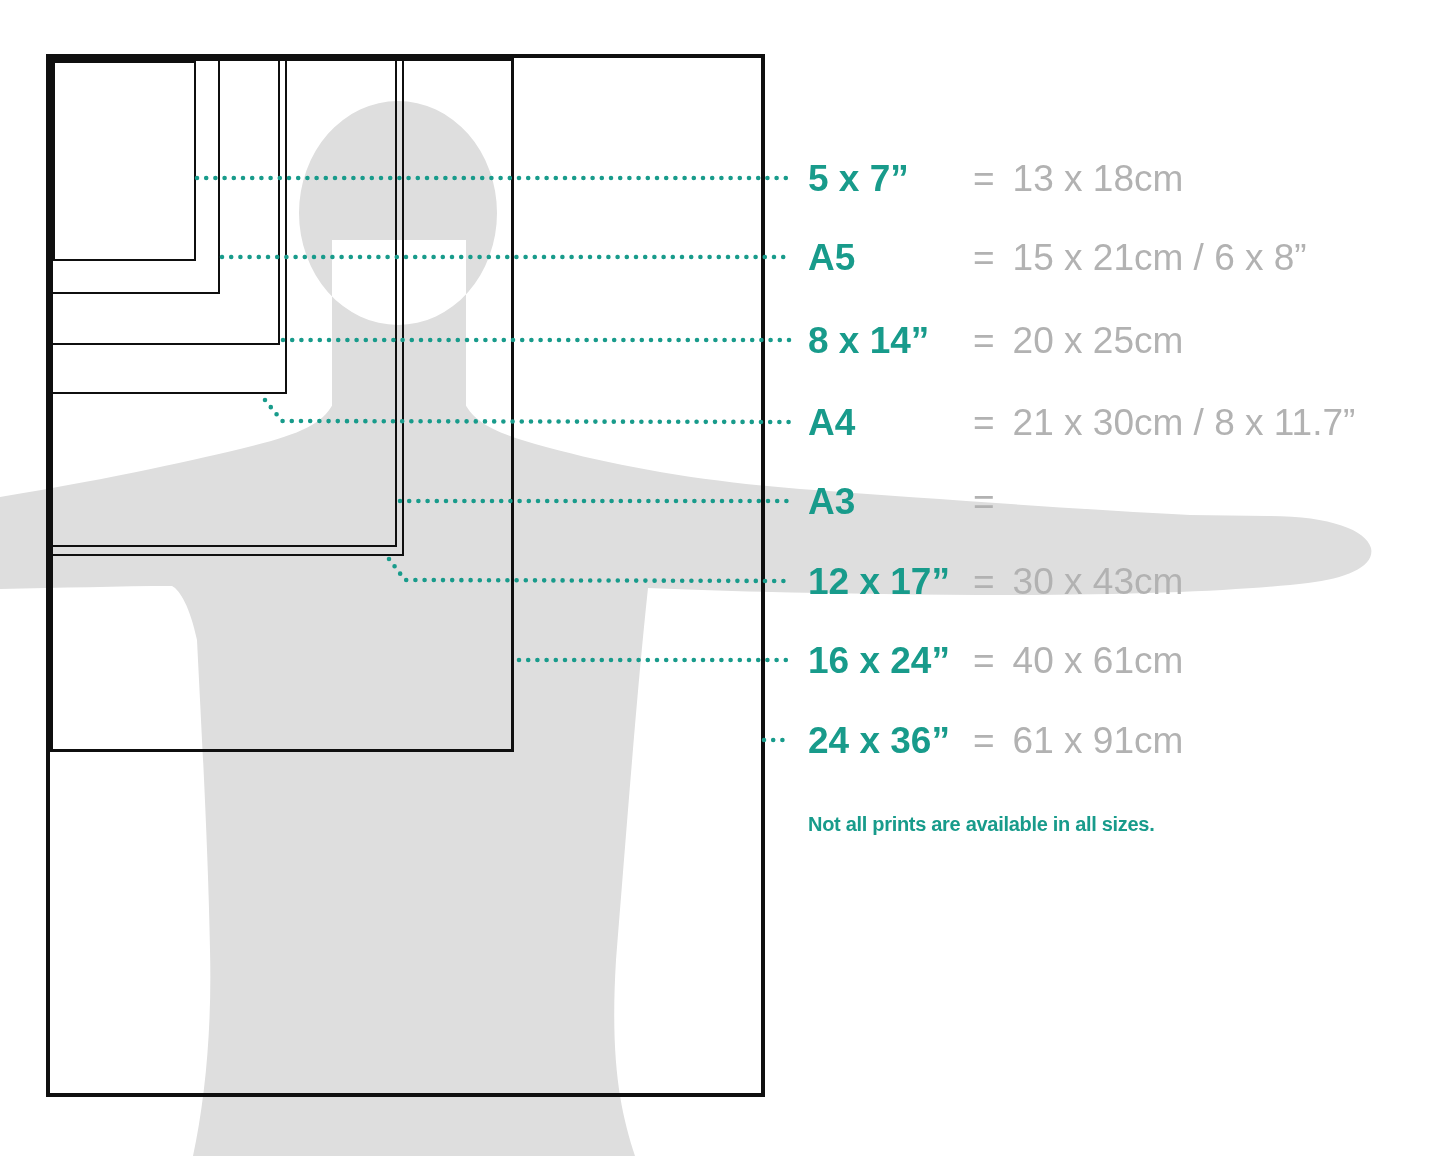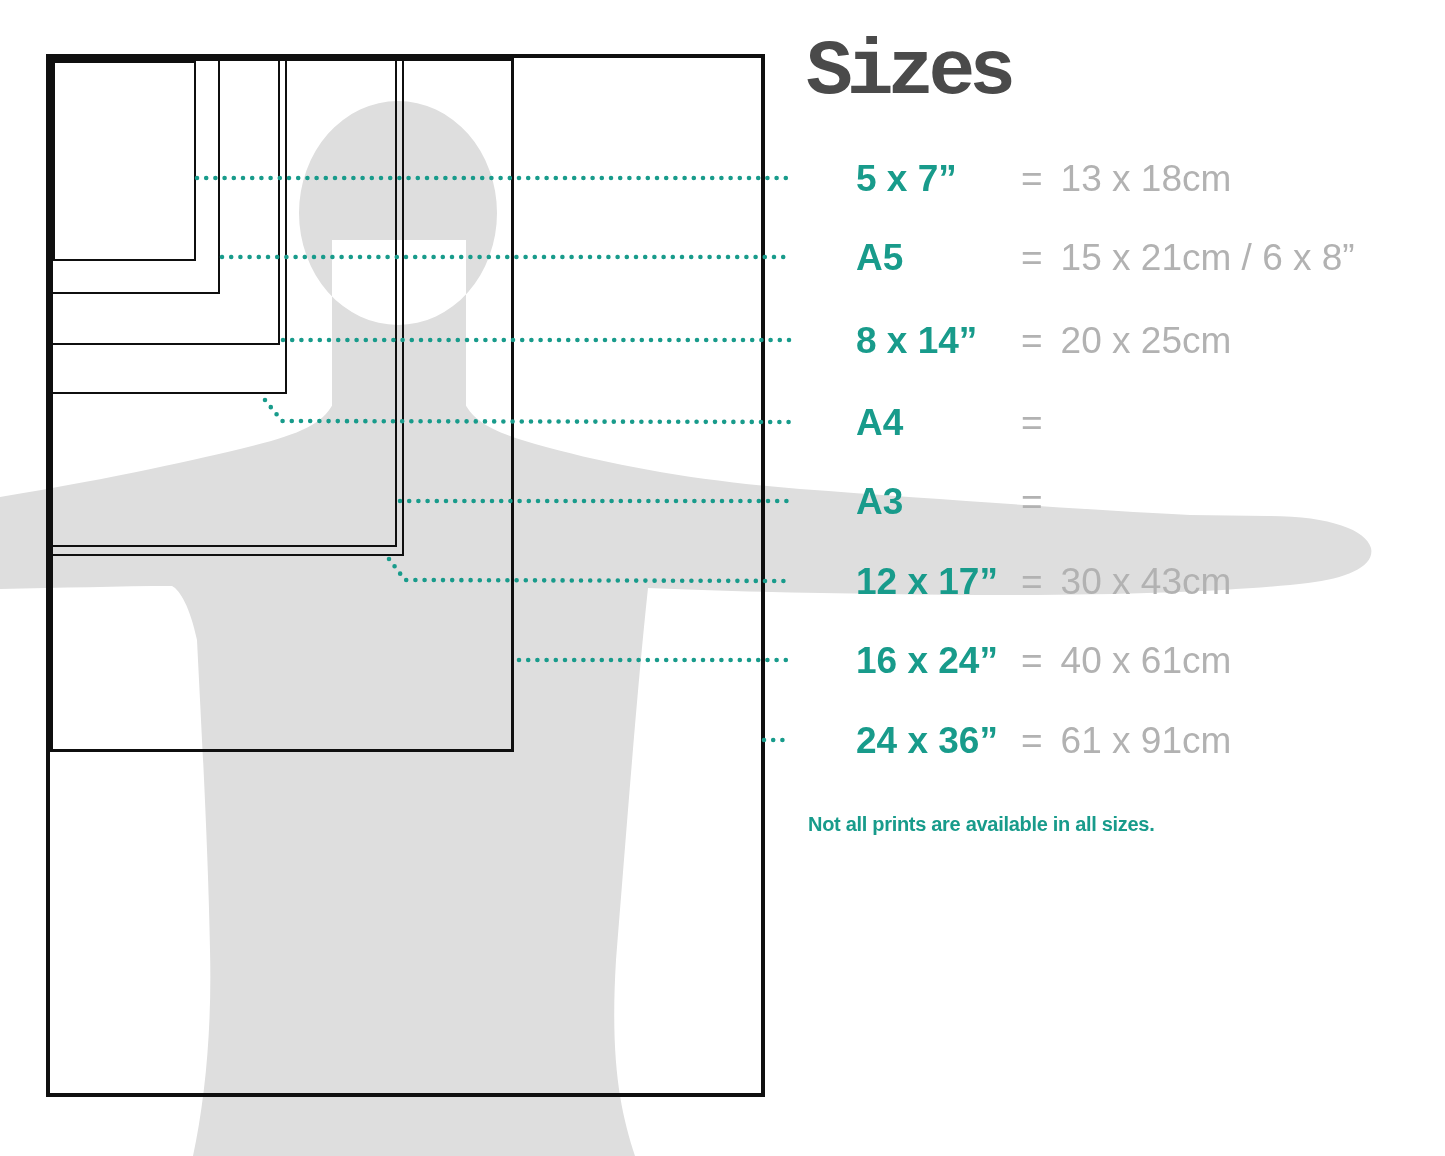--- a/index.html
+++ b/index.html
@@ -23,21 +23,21 @@
   .rect.outer{border-width:4px;}
   .rect.r16x24{border-width:3px;}
   .dots-layer{z-index:2;}
   .page-title{
     position:absolute;left:806px;top:30px;z-index:3;
     font-family:"Liberation Mono", monospace;
     font-weight:700;font-size:78px;letter-spacing:-6px;
     color:var(--title);line-height:1.1;
   }
   .row{
-    position:absolute;left:856px;z-index:3;
+    position:absolute;left:808px;z-index:3;
     display:flex;align-items:baseline;
     font-size:37px;line-height:1;white-space:nowrap;
   }
   .row .label{min-width:165px;font-weight:700;color:var(--accent);}
   .row .eq{color:var(--muted);margin-right:10px;}
   .row .metric{color:var(--muted);margin-left:8px;}
   .note{
     position:absolute;left:808px;top:812px;z-index:3;
     font-size:20px;font-weight:700;letter-spacing:-0.3px;
     color:var(--accent);line-height:1.2;
@@ -87,40 +87,40 @@
       M197,178 H792
       M222,257 H792
       M283,340 H792
       M265,400 L282,421 L792,422
       M400,501 H792
       M389,559 L405,580 L792,581
       M519,660 H792
       M764,740 H790"></path>
   </svg>
 
-  <div class="page-title">Sizes</div>
 
   <div class="row" style="top:160px">
     <span class="label">5 x 7”</span>
     <span class="eq">=</span>
     <span class="metric">13 x 18cm</span>
   </div>
   <div class="row" style="top:239px">
     <span class="label">A5</span>
     <span class="eq">=</span>
     <span class="metric">15 x 21cm / 6 x 8”</span>
   </div>
   <div class="row" style="top:322px">
     <span class="label">8 x 14”</span>
     <span class="eq">=</span>
     <span class="metric">20 x 25cm</span>
   </div>
   <div class="row" style="top:404px">
     <span class="label">A4</span>
     <span class="eq">=</span>
+    <span class="metric">21 x 30cm / 8 x 11.7”</span>
   </div>
   <div class="row" style="top:483px">
     <span class="label">A3</span>
     <span class="eq">=</span>
   </div>
   <div class="row" style="top:563px">
     <span class="label">12 x 17”</span>
     <span class="eq">=</span>
     <span class="metric">30 x 43cm</span>
   </div>

